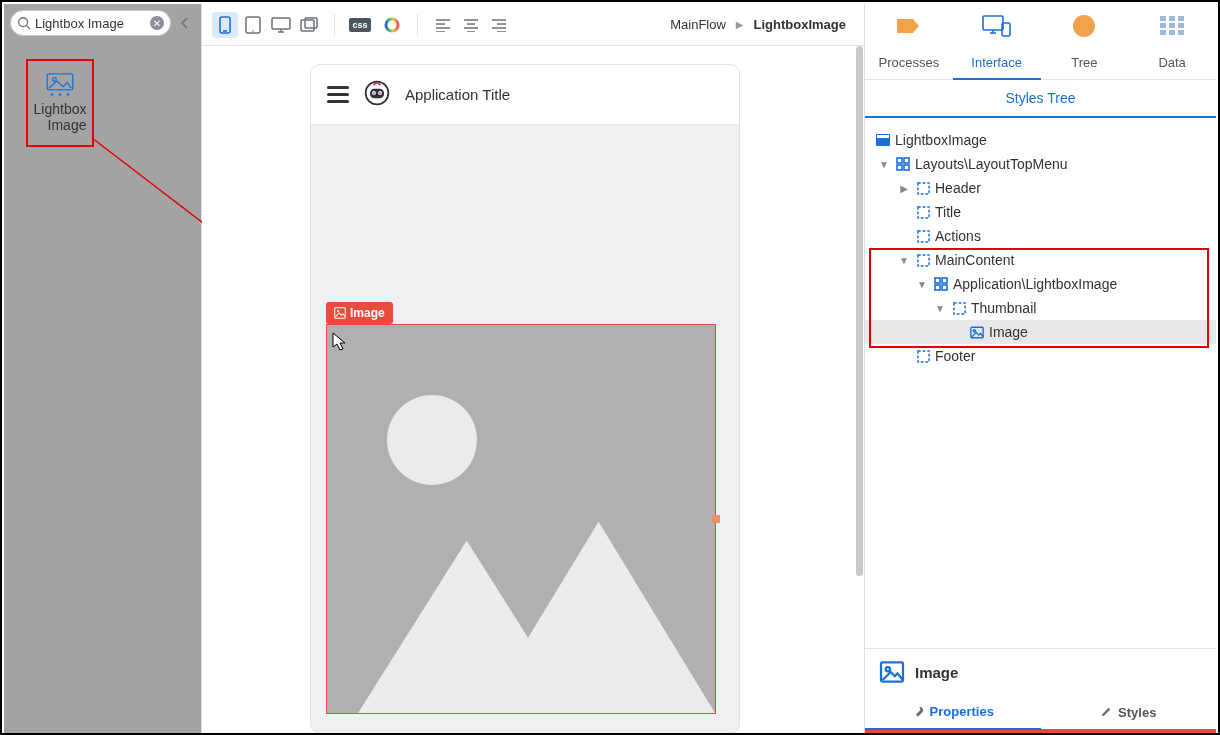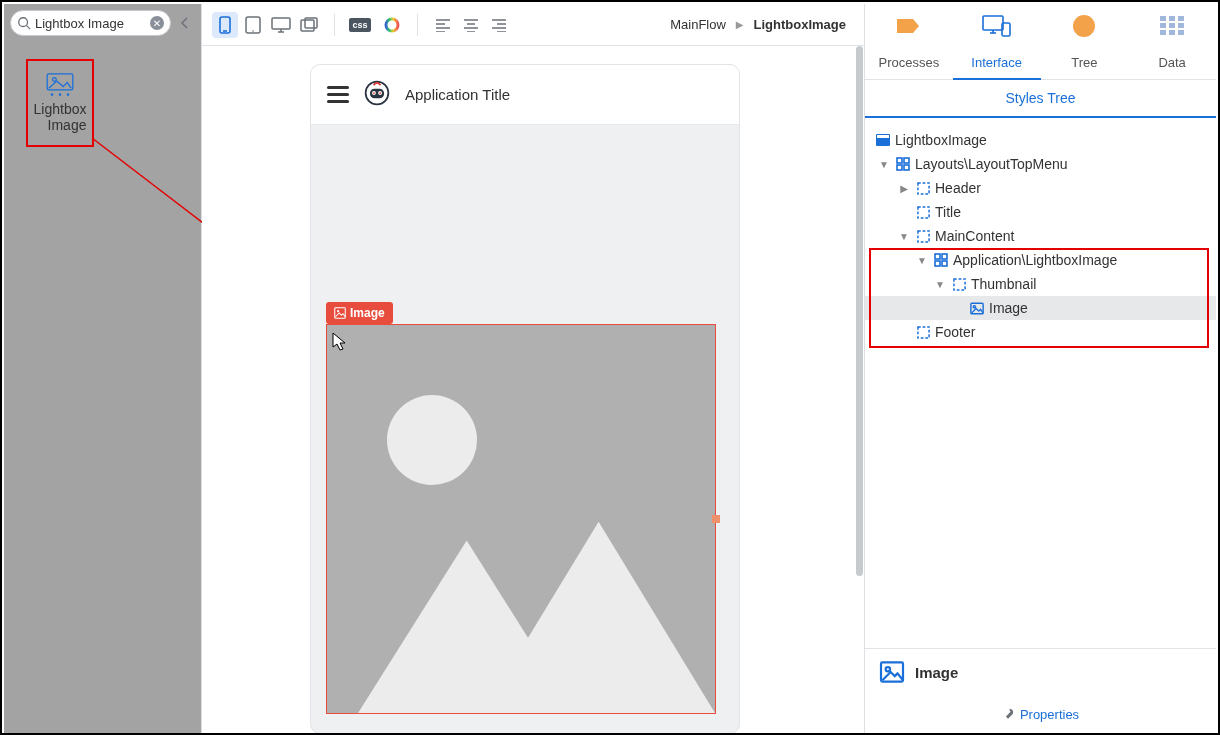--- a/index.html
+++ b/index.html
@@ -62,21 +62,21 @@
 .tree-row { display: flex; align-items: center; height: 24px; padding-right: 8px; cursor: pointer; white-space: nowrap; }
 .tree-row.selected { background: #e6e8ea; }
 .tw { display: inline-block; width: 14px; text-align: center; color: #888; font-size: 10px; }
 .ic { width: 16px; height: 16px; margin: 0 4px; display: inline-flex; align-items: center; justify-content: center; }
 .pad { display: inline-block; }
 
 .red-box { position: absolute; border: 2px solid #e40000; pointer-events: none; }
 .tree-red { left: 4px; top: 130px; width: 340px; height: 100px; }
 
 .prop-head { border-top: 1px solid #e0e3e7; padding: 12px 14px; display: flex; align-items: center; gap: 10px; font-size: 15px; font-weight: 600; color: #333; }
-.prop-tabs { display: flex; border-bottom: 1px solid #ef4444; height: 40px; }
+.prop-tabs { display: flex; border-bottom: 6px solid #ef4444; height: 40px; font-weight: bold; }
 .pt { flex: 1; display: flex; align-items: center; justify-content: center; gap: 6px; font-size: 13px; color: #555; cursor: pointer; }
 .pt.active { color: #1a6fd9; border-bottom: 2px solid #1a6fd9; margin-bottom: -1px; }
 .panel-scroll { position: absolute; right: 355px; top: 44px; width: 7px; height: 530px; background: #c7cacd; border-radius: 4px; }
 
 
 .stroke-blue { stroke: #1a6fd9; fill: none; stroke-width: 1.6; }
 .stroke-gray { stroke: #6b7178; fill: none; stroke-width: 1.5; }
 .fill-gray  { fill: #6b7178; }
 .fill-blue  { fill: #1a6fd9; }
 </style>
@@ -335,20 +335,29 @@
     <div class="tree-row">
         <span class="pad" style="width:46px"></span>
         <span class="ic">
           <svg width="13" height="13" viewBox="0 0 14 14">
             <rect x="1" y="1" width="12" height="12" class="stroke-blue" stroke-dasharray="3 2"></rect>
           </svg>
         </span>
         <span>Title</span>
       </div>
     <div class="tree-row">
+        <span class="pad" style="width:46px"></span>
+        <span class="ic">
+          <svg width="13" height="13" viewBox="0 0 14 14">
+            <rect x="1" y="1" width="12" height="12" class="stroke-blue" stroke-dasharray="3 2"></rect>
+          </svg>
+        </span>
+        <span>Actions</span>
+      </div>
+    <div class="tree-row">
         <span class="pad" style="width:32px"></span>
         <span class="tw">▼</span>
         <span class="ic">
           <svg width="13" height="13" viewBox="0 0 14 14">
             <rect x="1" y="1" width="12" height="12" class="stroke-blue" stroke-dasharray="3 2"></rect>
           </svg>
         </span>
         <span>MainContent</span>
       </div>
     <div class="tree-row">
@@ -406,14 +415,20 @@
       </svg>
     <span>Image</span>
   </div>
   <div class="prop-tabs">
     <div class="pt active">
       <svg width="12" height="12" viewBox="0 0 14 14">
           <path d="M9 1a4 4 0 0 1 3.5 5.9L7 12.4 4.6 10 10 4.5A4 4 0 0 1 9 1z" class="fill-gray"></path>
         </svg>
       <span>Properties</span>
     </div>
+    <div class="pt">
+      <svg width="12" height="12" viewBox="0 0 14 14">
+          <path d="M2 12l3-1 7-7-2-2-7 7-1 3z" class="fill-gray"></path>
+        </svg>
+      <span>Styles</span>
+    </div>
   </div>
 </div>
 
 </body></html>

